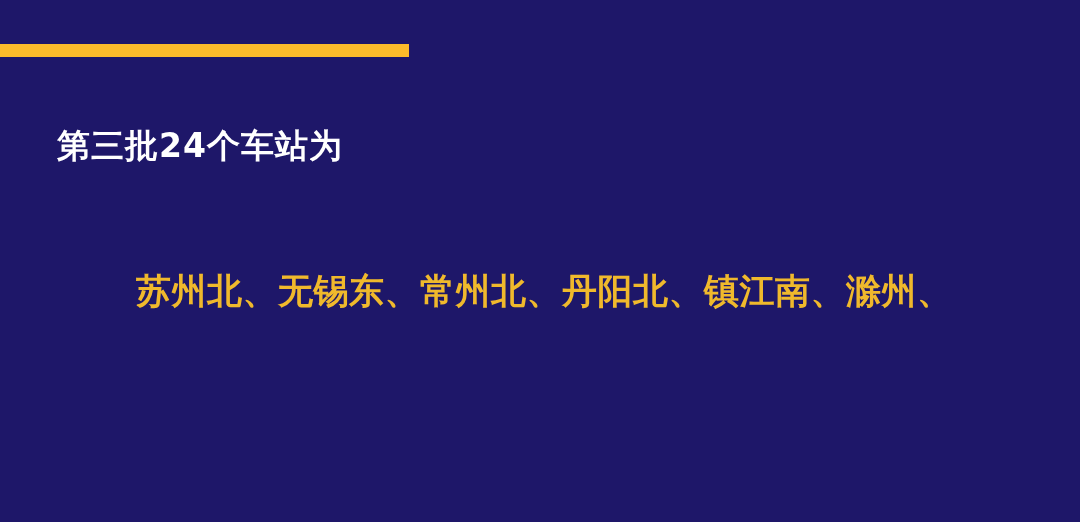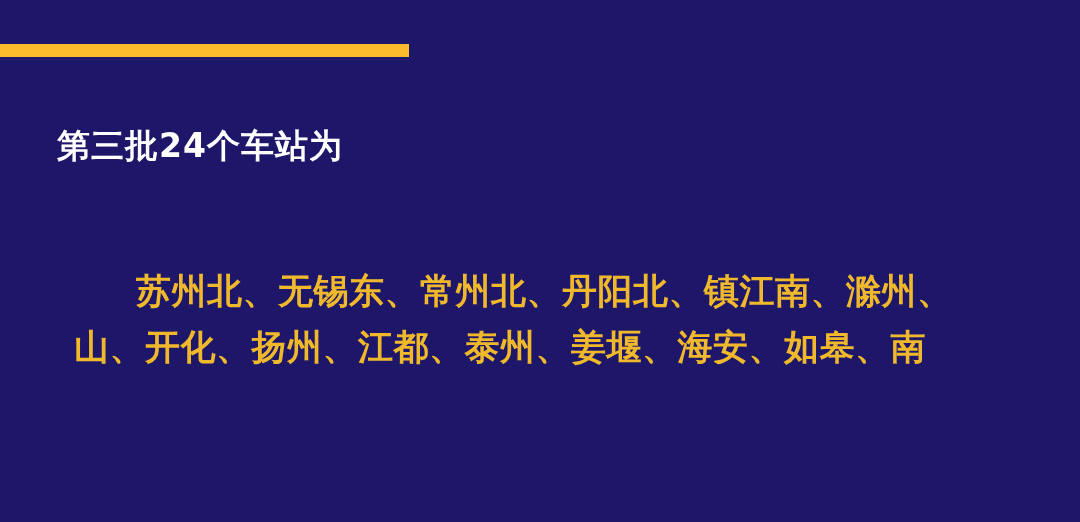--- a/index.html
+++ b/index.html
@@ -63,16 +63,15 @@
 <body>
 
 <div id="screen">
 
   <div class="accent-bar"></div>
 
   <div class="heading">第三批24个车站为</div>
 
   <div class="body-block">
     <div class="body-line indent">苏州北、无锡东、常州北、丹阳北、镇江南、滁州、</div>
-    <div class="body-line">山、开化、扬州、江都、泰州、姜堰、海安、如皋、南</div>
   </div>
 
 </div>
 
 </body></html>

